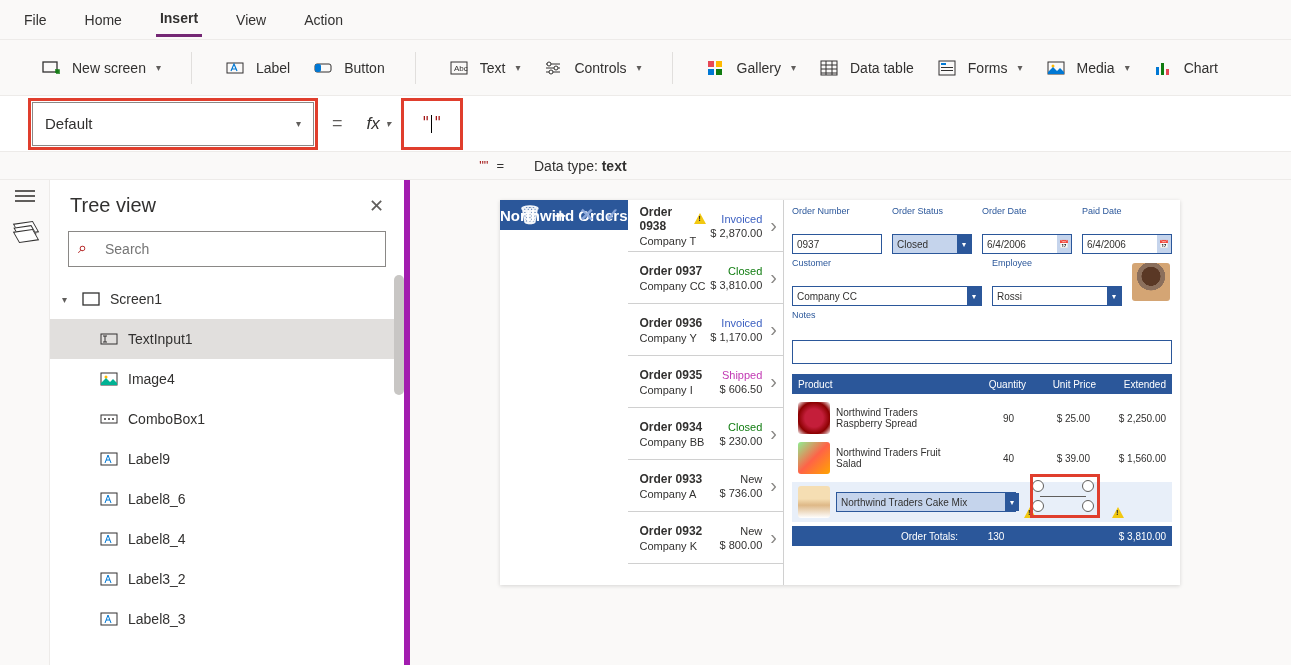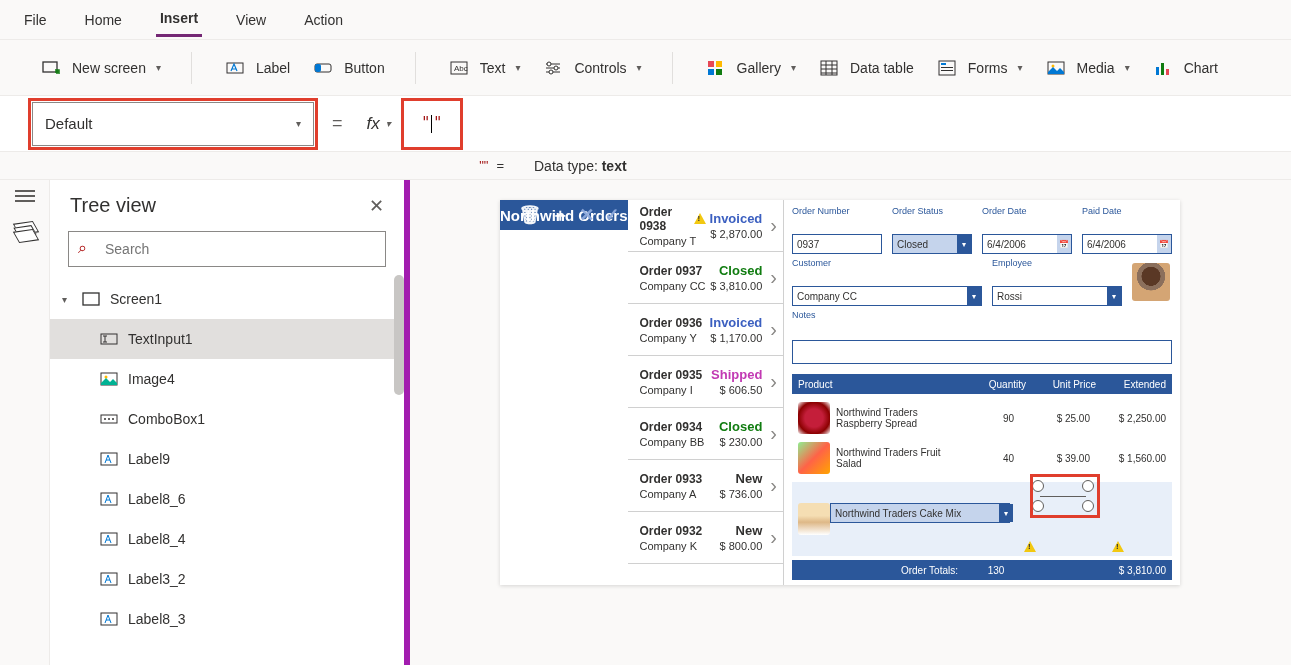--- a/index.html
+++ b/index.html
@@ -73,21 +73,21 @@
 .hdr-x{color:#8faadc;}
 .hdr-check{color:#8faadc;}
 
 .app-body{flex:1;display:flex;overflow:hidden;}
 .orders-col{width:222px;border-right:1px solid #d0d0d0;overflow:hidden;}
 .order-row{height:52px;border-bottom:1px solid #d0d0d0;display:flex;align-items:center;padding:0 6px 0 12px;gap:4px;cursor:pointer;}
 .order-row .left{flex:1;}
 .order-row .ord{font-weight:600;font-size:12px;display:flex;align-items:center;gap:4px;}
 .order-row .co{font-size:11px;color:#323130;margin-top:2px;}
 .order-row .right{text-align:right;}
-.order-row .status{font-size:13px;font-weight:700;}
+.order-row .status{font-size:11px;font-weight:400;}
 .order-row .amt{font-size:11px;color:#323130;margin-top:2px;}
 .order-row .chev-r{font-size:20px;color:#8a8886;margin-left:4px;font-weight:300;}
 .st-inv{color:#3b5fc0;}.st-closed{color:#107c10;}.st-ship{color:#c239b3;}.st-new{color:#323130;}
 .warn-tri{display:inline-block;width:0;height:0;border-left:6px solid transparent;border-right:6px solid transparent;border-bottom:11px solid #f2c811;position:relative;}
 .warn-tri::after{content:"!";position:absolute;left:-2px;top:1px;font-size:8px;font-weight:bold;color:#323130;}
 
 .detail-col{flex:1;display:flex;flex-direction:column;padding:6px 8px 0 8px;gap:4px;}
 .form-row{display:flex;gap:10px;}
 .form-field{display:flex;flex-direction:column;gap:18px;}
 .form-field label{font-size:9px;color:#2b579a;}
@@ -106,21 +106,21 @@
 .prod-row{display:flex;align-items:center;padding:4px 6px;font-size:10px;gap:6px;}
 .prod-img{width:32px;height:32px;border-radius:3px;}
 .prod-img.p1{background:radial-gradient(circle,#c41e3a 40%,#8b0000 70%,#fff);}
 .prod-img.p2{background:linear-gradient(135deg,#90ee90,#ff6347,#ffa500);}
 .prod-img.p3{background:linear-gradient(#f5deb3 40%,#deb887 60%,#fff);}
 .prod-row .pname{flex:1;}
 .prod-row .q{width:60px;text-align:right;}
 .prod-row .up{width:70px;text-align:right;}
 .prod-row .ext{width:70px;text-align:right;}
 
-.prod-new{display:flex;align-items:flex-start;padding:21px 6px;background:#e8eff9;position:relative;}
+.prod-new{display:flex;align-items:center;padding:4px 6px;gap:6px;background:#e8eff9;position:relative;}
 .prod-combo{flex:0 0 180px;height:20px;border:1px solid #2b579a;display:flex;align-items:center;background:#c5d4ec;font-size:10px;padding-left:4px;}
 .sel-handles{position:absolute;left:240px;top:-2px;width:62px;height:32px;}
 .sel-handles .line{position:absolute;left:8px;right:8px;top:50%;height:1px;background:#605e5c;}
 .handle{width:12px;height:12px;border:1.5px solid #605e5c;border-radius:50%;background:#fff;position:absolute;}
 .red-box2{position:absolute;border:3px solid #e03e2d;pointer-events:none;}
 
 .totals{height:20px;background:#2b579a;color:#fff;display:flex;align-items:center;font-size:10px;padding:0 6px;}
 .totals span:nth-child(1){flex:1;text-align:right;padding-right:8px;}
 .totals span:nth-child(2){width:60px;text-align:center;}
 .totals span:nth-child(3){width:70px;}

